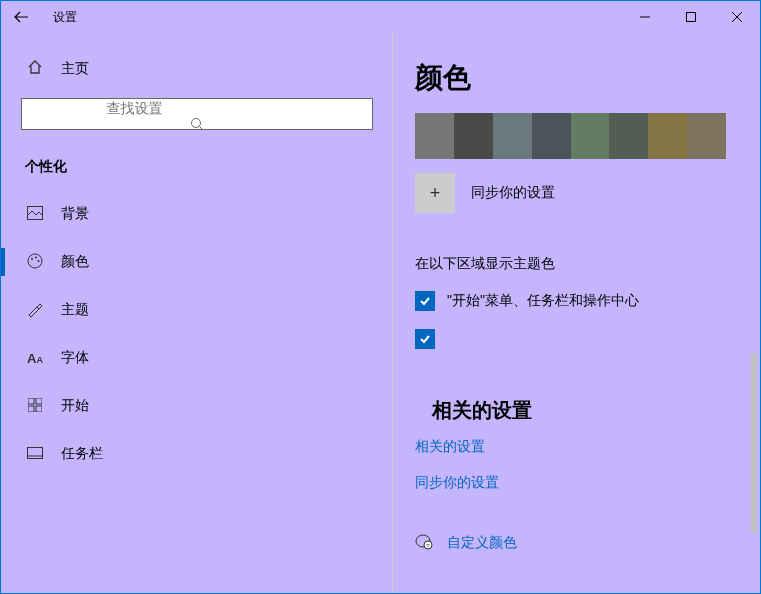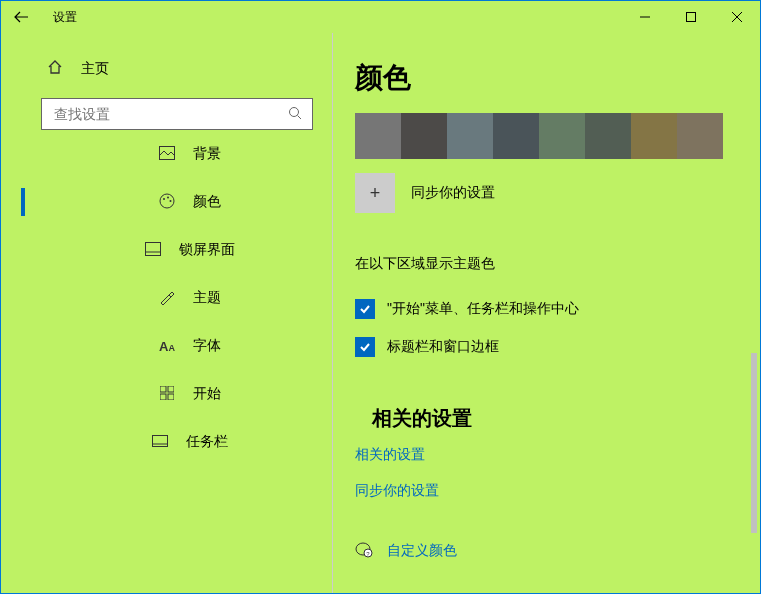--- a/index.html
+++ b/index.html
@@ -10,21 +10,21 @@
     color: #000;
     background: #fff;
   }
   .window {
     width: 761px;
     height: 594px;
     border: 1px solid #0078D7;
     display: flex;
     flex-direction: column;
     position: relative;
-    background: #bef264;
+    background: #c4b5fd;
   }
   .titlebar {
     height: 32px;
     display: flex;
     align-items: center;
     position: relative;
   }
   .back-btn {
     width: 40px;
     height: 32px;
@@ -50,24 +50,23 @@
     align-items: center;
     justify-content: center;
     cursor: pointer;
   }
   .body {
     flex: 1;
     display: flex;
     overflow: hidden;
   }
   .sidebar {
-    width: 332px;
+    width: 392px;
     padding-top: 18px;
     position: relative;
-    padding-left: 20px;
   }
   .home-row {
     display: flex;
     align-items: center;
     padding: 8px 0 8px 24px;
     cursor: pointer;
   }
   .home-row .icon, .nav-item .icon {
     width: 20px;
     text-align: center;
@@ -77,20 +76,21 @@
   .search-box {
     margin: 12px 20px 0 20px;
     height: 32px;
     border: 1px solid #666;
     display: flex;
     align-items: center;
     padding: 0 10px;
     justify-content: space-between;
     color: #666;
     background: #fff;
+    flex-direction: column;
   }
   .search-box input {
     border: none;
     outline: none;
     font-size: 14px;
     flex: 1;
     background: transparent;
     font-family: inherit;
   }
   .section-header {
@@ -98,21 +98,20 @@
     padding: 28px 0 14px 24px;
     font-size: 14px;
   }
   .nav-item {
     display: flex;
     align-items: center;
     padding: 0 0 0 24px;
     height: 48px;
     cursor: pointer;
     position: relative;
-    justify-content: center;
   }
   .nav-item.selected::before {
     content: "";
     position: absolute;
     left: 0;
     top: 10px;
     bottom: 10px;
     width: 4px;
     background: #0067C0;
   }
@@ -156,21 +155,21 @@
     background: #ccc;
     display: flex;
     align-items: center;
     justify-content: center;
     margin-right: 16px;
     cursor: pointer;
     font-size: 18px;
     color: #333;
   }
   .section-label {
-    margin-bottom: 26px;
+    margin-bottom: 18px;
   }
   .checkbox-row {
     display: flex;
     align-items: center;
     margin-bottom: 18px;
     cursor: pointer;
   }
   .checkbox {
     width: 20px;
     height: 20px;
@@ -265,46 +264,40 @@
       <div class="search-box">
         <input type="text" placeholder="查找设置" style="">
         <span>
           <svg width="14" height="14" viewBox="0 0 14 14">
               <circle cx="6" cy="6" r="4.5" stroke="#666" fill="none" stroke-width="1"></circle>
               <line x1="9.5" y1="9.5" x2="13" y2="13" stroke="#666" stroke-width="1"></line>
             </svg>
         </span>
       </div>
 
+      <div class="section-header">个性化</div>
 
       <div class="nav-item">
         <span class="icon"><svg width="16" height="14" viewBox="0 0 16 14">
               <rect x="0.5" y="0.5" width="15" height="13" stroke="#333" fill="none"></rect>
               <path d="M0 10 L5 5 L9 9 L12 6 L16 10" stroke="#333" fill="none"></path>
             </svg></span>
         <span>背景</span>
       </div>
 
       <div class="nav-item selected">
         <span class="icon"><svg width="16" height="16" viewBox="0 0 16 16">
               <circle cx="8" cy="8" r="7" stroke="#333" fill="none"></circle>
               <circle cx="5" cy="6" r="1" fill="#333"></circle>
               <circle cx="9" cy="4.5" r="1" fill="#333"></circle>
               <circle cx="11.5" cy="8" r="1" fill="#333"></circle>
             </svg></span>
         <span>颜色</span>
       </div>
 
-      <div class="nav-item">
-        <span class="icon"><svg width="16" height="14" viewBox="0 0 16 14">
-              <rect x="0.5" y="0.5" width="15" height="13" stroke="#333" fill="none"></rect>
-              <rect x="0.5" y="10" width="15" height="3.5" stroke="#333" fill="none"></rect>
-            </svg></span>
-        <span>锁屏界面</span>
-      </div>
 
       <div class="nav-item">
         <span class="icon"><svg width="16" height="16" viewBox="0 0 16 16">
               <path d="M2 14 L10 6 L12 8 L4 16 Z M10 6 L13 3 L15 5 L12 8" stroke="#333" fill="none"></path>
             </svg></span>
         <span>主题</span>
       </div>
 
       <div class="nav-item">
         <span class="icon" style="font-size:13px;font-weight:600;">A<span style="font-size:9px;">A</span></span>
@@ -363,21 +356,20 @@
         </div>
         <span>"开始"菜单、任务栏和操作中心</span>
       </div>
 
       <div class="checkbox-row">
         <div class="checkbox">
           <svg width="14" height="14" viewBox="0 0 14 14">
               <path d="M3 7 L6 10 L11 4" stroke="#fff" stroke-width="2" fill="none"></path>
             </svg>
         </div>
-        <span>标题栏和窗口边框</span>
       </div>
 
       <div class="related-h">相关的设置</div>
       <a class="link">相关的设置</a>
       <a class="link">同步你的设置</a>
 
       <div class="help-row">
         <span class="hicon">
           <svg width="18" height="18" viewBox="0 0 18 18">
               <ellipse cx="8" cy="9" rx="7" ry="6" stroke="#333" fill="none"></ellipse>

